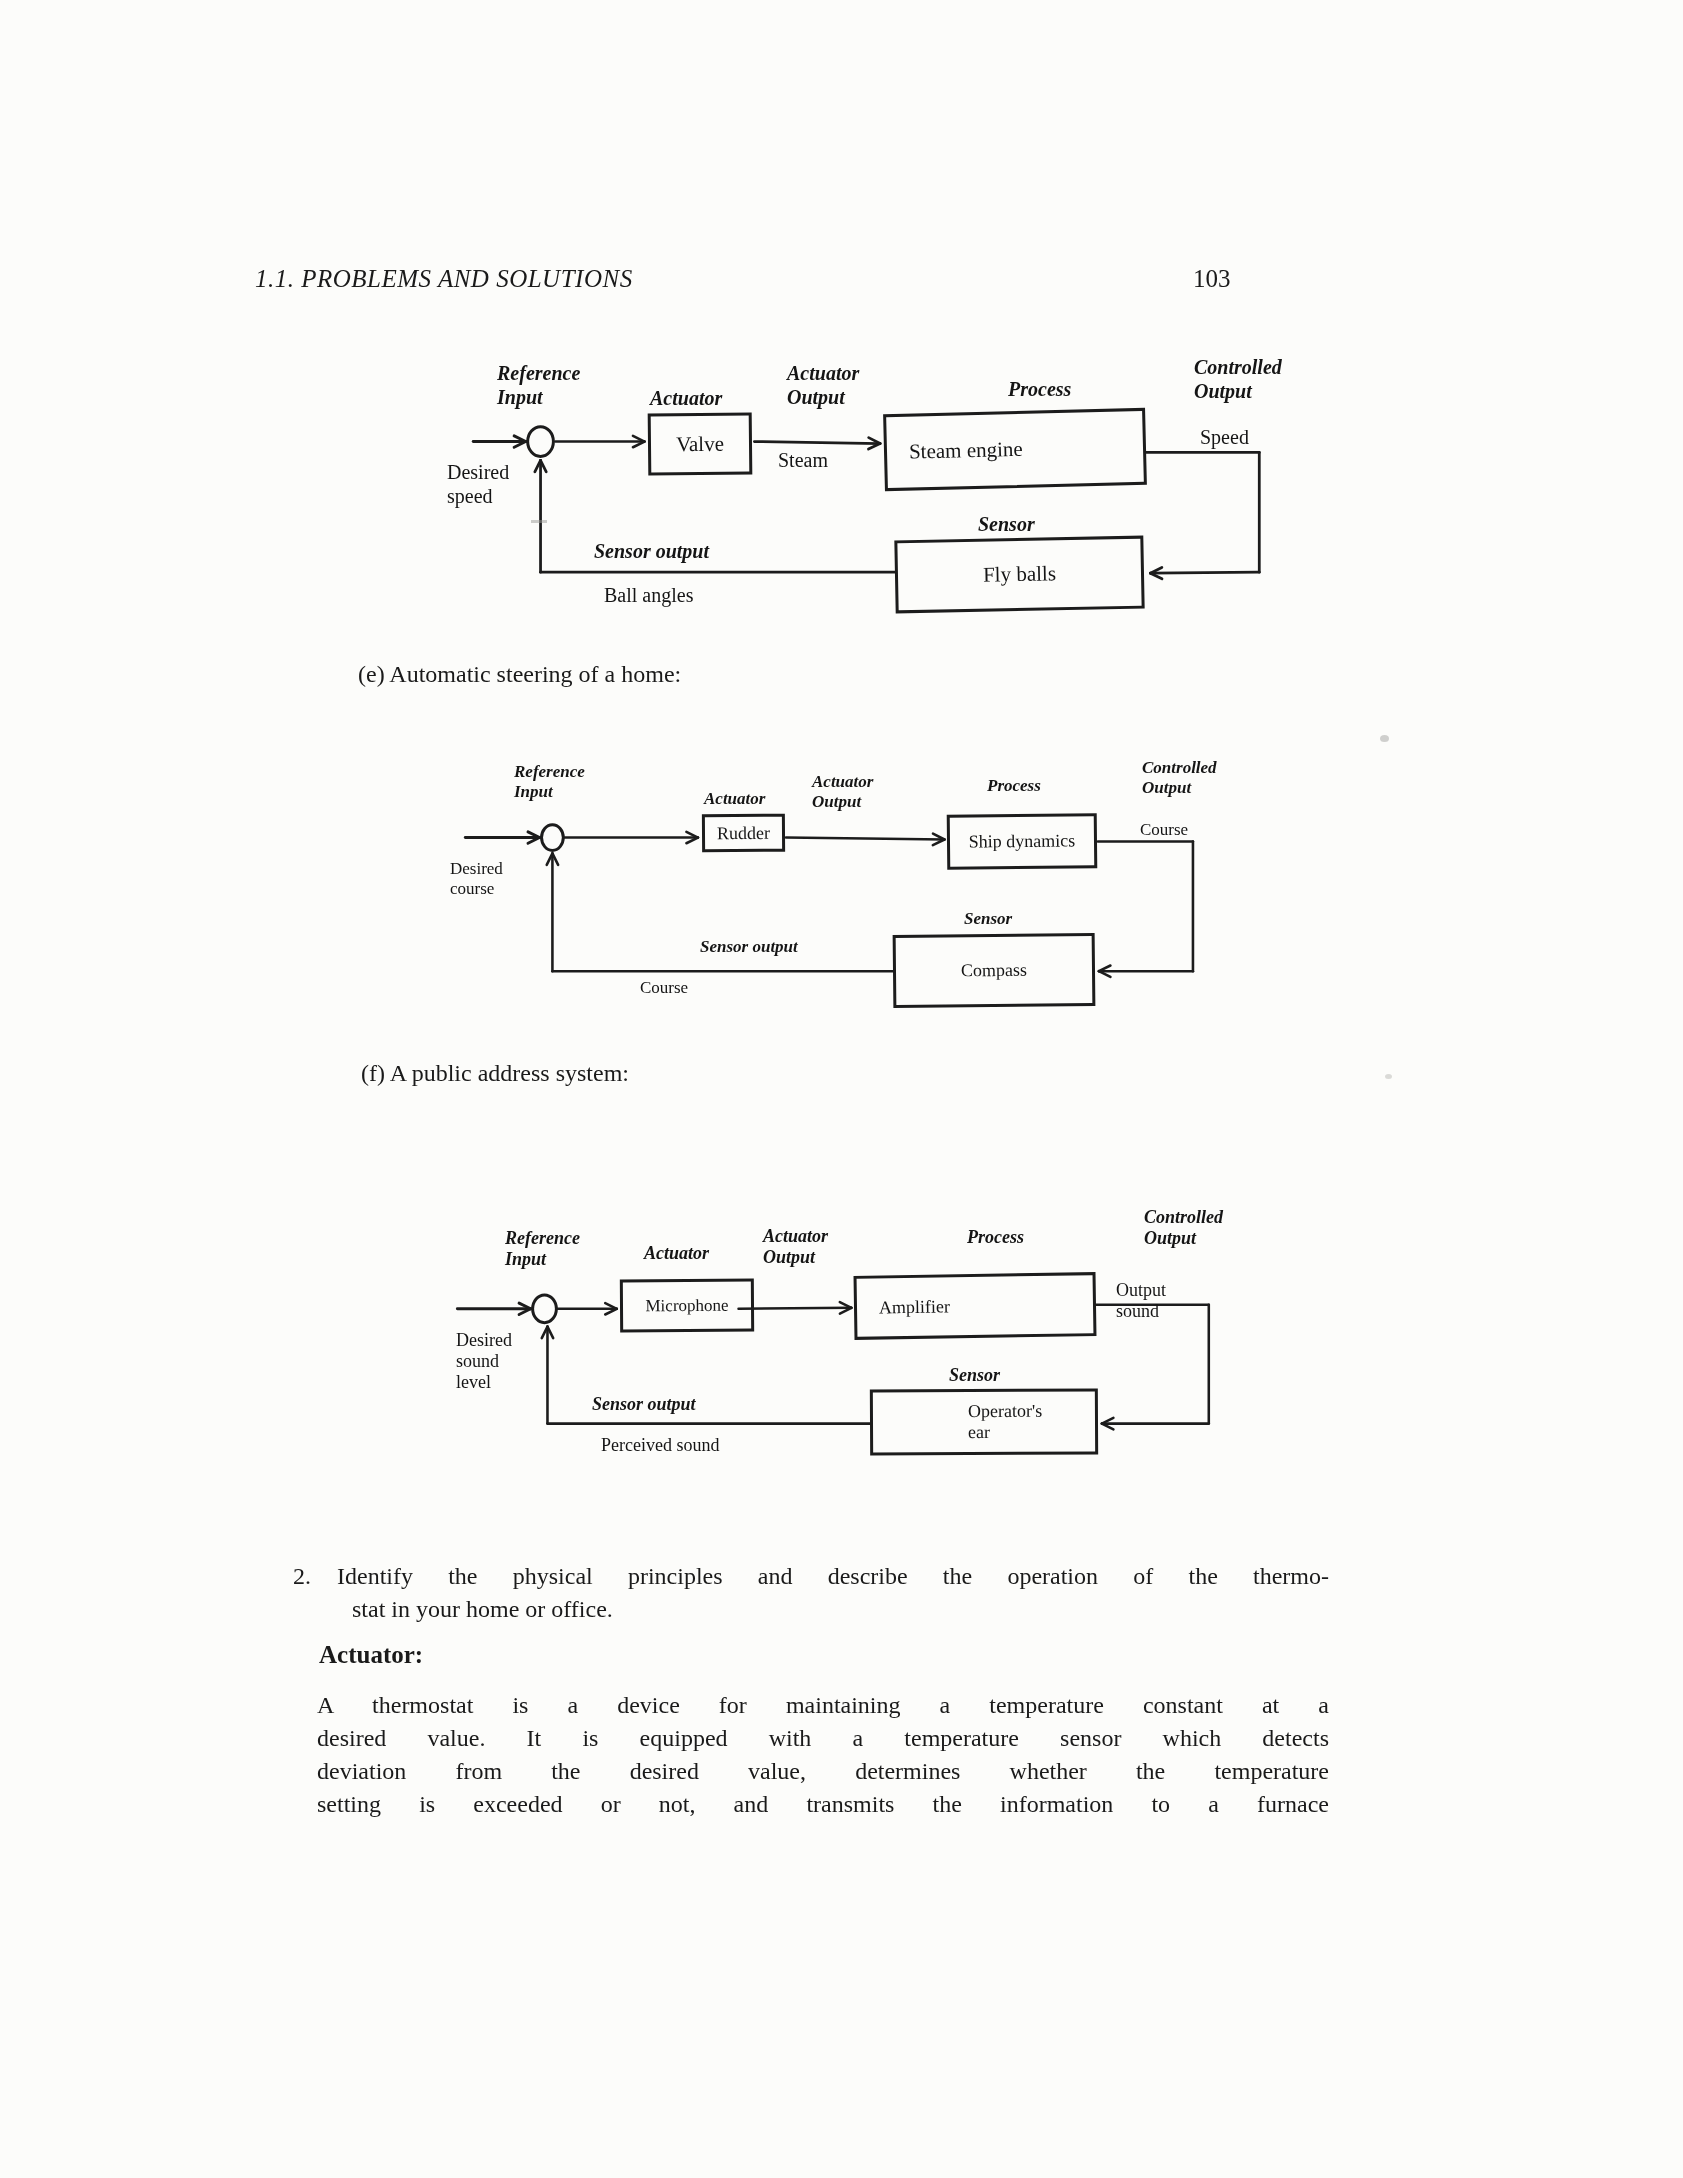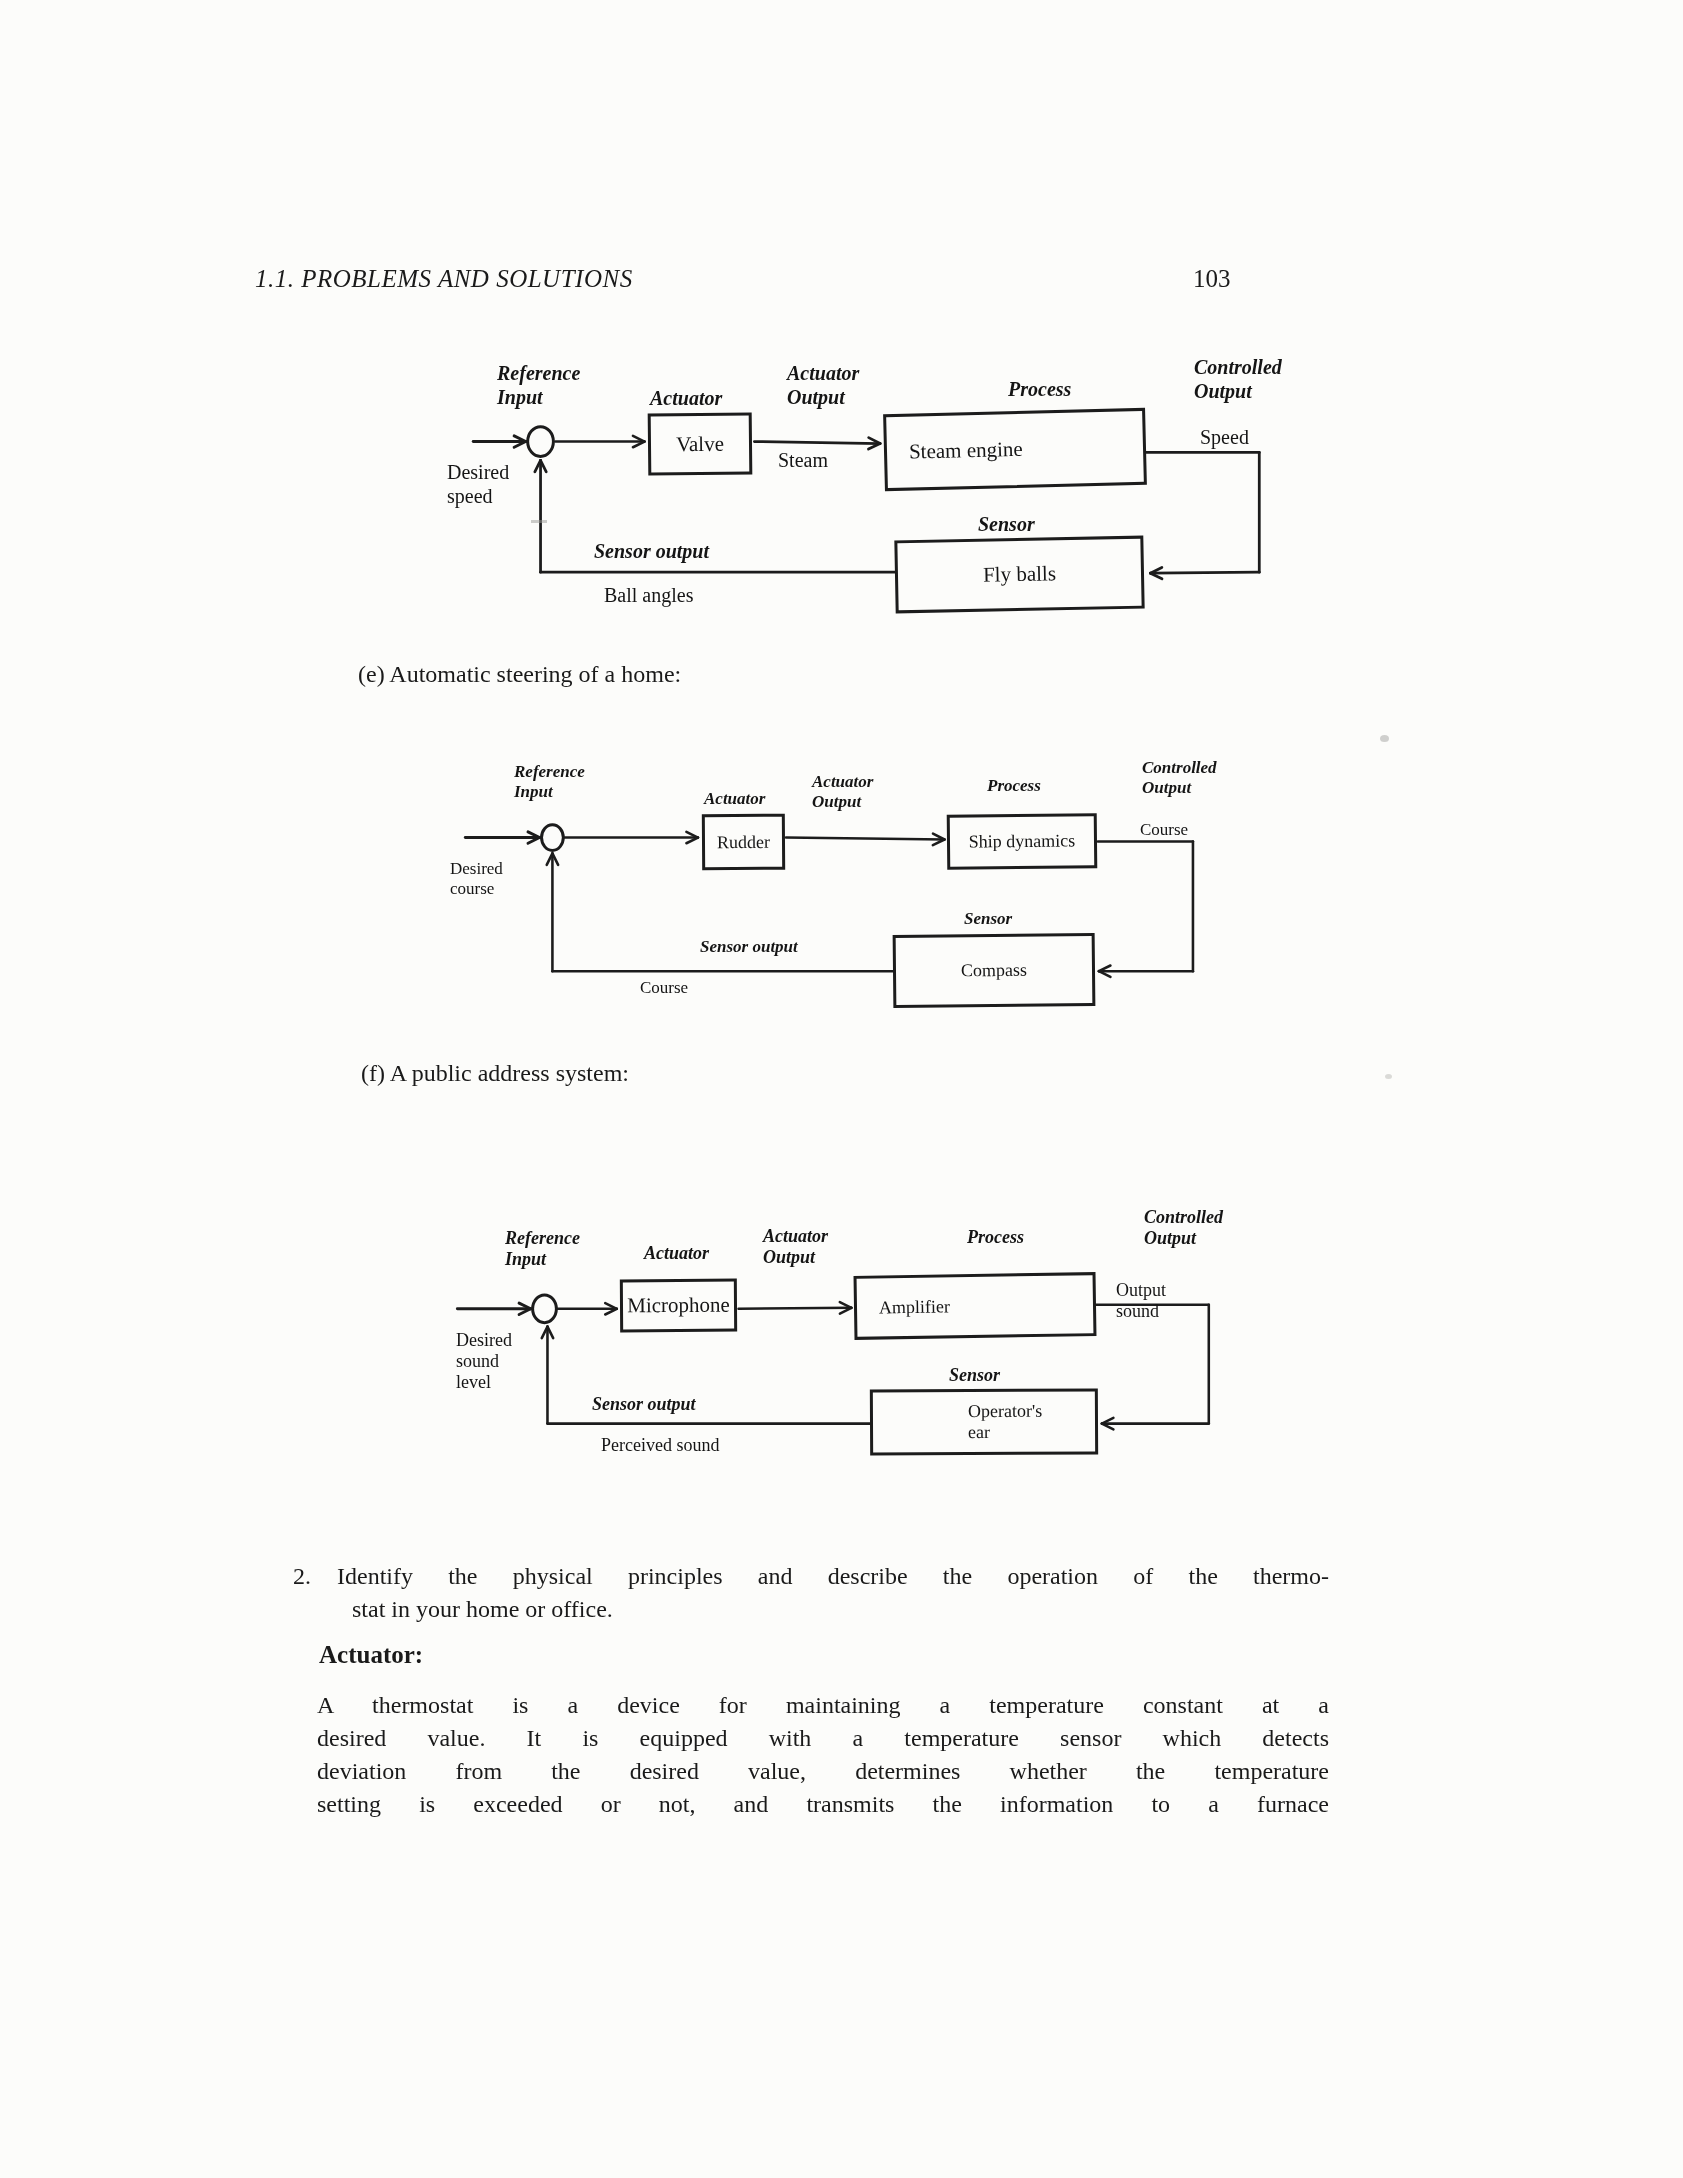--- a/index.html
+++ b/index.html
@@ -112,38 +112,38 @@
       <div class="dlabel bi" style="left: 1008px; top: 378px; font-size: 20px;">Process</div>
       <div class="dlabel bi" style="left: 1194px; top: 356px; font-size: 20px;">Controlled
 Output</div>
       <div class="dlabel pl" style="left: 447px; top: 461px; font-size: 20px;">Desired
 speed</div>
       <div class="dlabel pl" style="left: 778px; top: 449px; font-size: 20px;">Steam</div>
       <div class="dlabel pl" style="left: 1200px; top: 426px; font-size: 20px;">Speed</div>
       <div class="dlabel bi" style="left: 978px; top: 513px; font-size: 20px;">Sensor</div>
       <div class="dlabel bi" style="left: 594px; top: 540px; font-size: 20px;">Sensor output</div>
       <div class="dlabel pl" style="left: 604px; top: 584px; font-size: 20px;">Ball angles</div>
-      <div class="dbox center" style="left: 702px; top: 814px; width: 83px; height: 56px; font-size: 18px; transform: rotate(-0.4deg);">Rudder</div>
+      <div class="dbox center" style="left: 702px; top: 814px; width: 83px; height: 38px; font-size: 18px; transform: rotate(-0.4deg);">Rudder</div>
       <div class="dbox center" style="left: 947px; top: 814px; width: 150px; height: 55px; font-size: 18px; transform: rotate(-0.6deg);">Ship  dynamics</div>
       <div class="dbox center" style="left: 893px; top: 934px; width: 202px; height: 73px; font-size: 18px; transform: rotate(-0.6deg);">Compass</div>
       <div class="dlabel bi" style="left: 514px; top: 762px; font-size: 17px;">Reference
 Input</div>
       <div class="dlabel bi" style="left: 704px; top: 789px; font-size: 17px;">Actuator</div>
       <div class="dlabel bi" style="left: 812px; top: 772px; font-size: 17px;">Actuator
 Output</div>
       <div class="dlabel bi" style="left: 987px; top: 776px; font-size: 17px;">Process</div>
       <div class="dlabel bi" style="left: 1142px; top: 758px; font-size: 17px;">Controlled
 Output</div>
       <div class="dlabel pl" style="left: 450px; top: 859px; font-size: 17px;">Desired
 course</div>
       <div class="dlabel pl" style="left: 1140px; top: 820px; font-size: 17px;">Course</div>
       <div class="dlabel bi" style="left: 964px; top: 909px; font-size: 17px;">Sensor</div>
       <div class="dlabel bi" style="left: 700px; top: 937px; font-size: 17px;">Sensor  output</div>
       <div class="dlabel pl" style="left: 640px; top: 978px; font-size: 17px;">Course</div>
-      <div class="dbox center" style="left: 620px; top: 1279px; width: 117px; height: 53px; font-size: 21px; transform: rotate(-0.4deg);">Microphone</div>
+      <div class="dbox center" style="left: 620px; top: 1279px; width: 134px; height: 53px; font-size: 17px; transform: rotate(-0.4deg);">Microphone</div>
       <div class="dbox left" style="left: 854px; top: 1274px; width: 242px; height: 64px; font-size: 18px; transform: rotate(-0.9deg); padding-left: 22px;">Amplifier</div>
       <div class="dbox left" style="left: 870px; top: 1389px; width: 228px; height: 66px; font-size: 18px; transform: rotate(-0.3deg); padding-left: 95px;">Operator's
 ear</div>
       <div class="dlabel bi" style="left: 505px; top: 1228px; font-size: 18px;">Reference
 Input</div>
       <div class="dlabel bi" style="left: 644px; top: 1243px; font-size: 18px;">Actuator</div>
       <div class="dlabel bi" style="left: 763px; top: 1226px; font-size: 18px;">Actuator
 Output</div>
       <div class="dlabel bi" style="left: 967px; top: 1227px; font-size: 18px;">Process</div>
       <div class="dlabel bi" style="left: 1144px; top: 1207px; font-size: 18px;">Controlled

